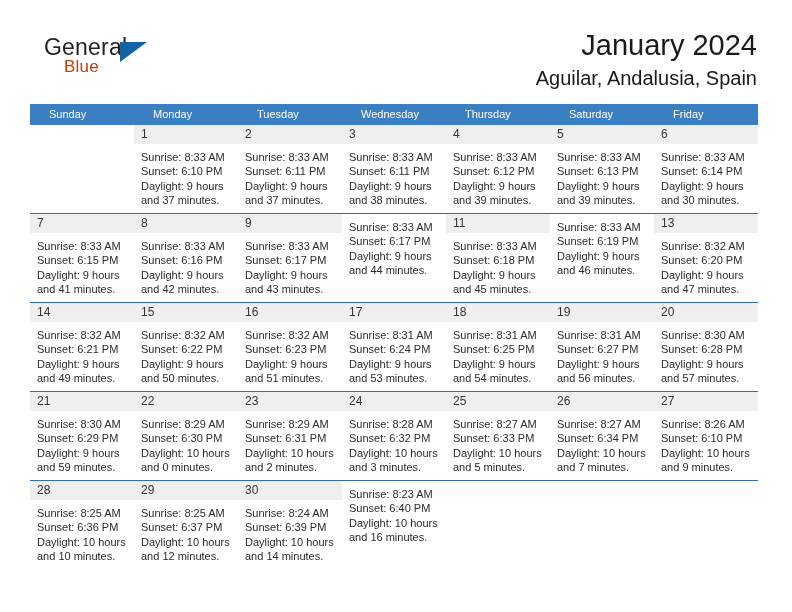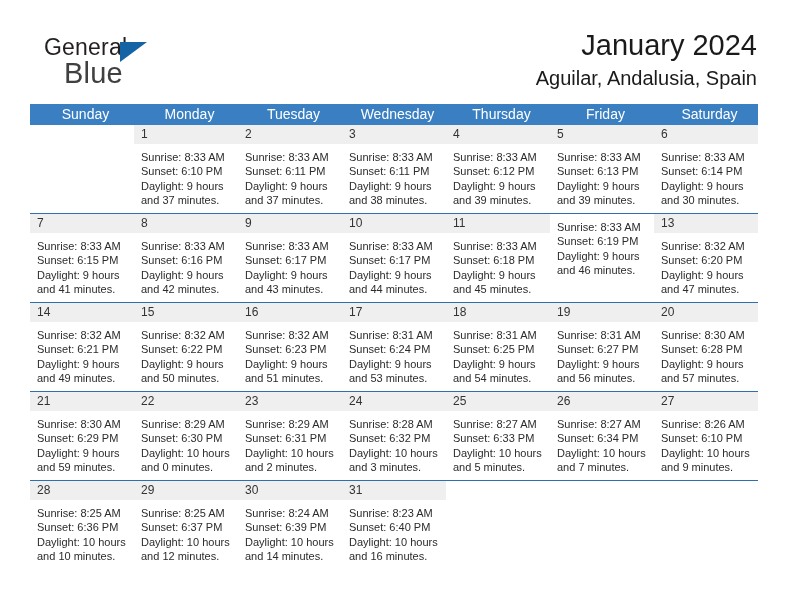--- a/index.html
+++ b/index.html
@@ -42,23 +42,23 @@
     top: 0;
     font-size: 23px;
     letter-spacing: 0.2px;
     color: #231f20;
     font-family: "Liberation Sans", sans-serif;
   }
   .brand-blue {
     position: absolute;
     left: 20px;
     top: 23px;
-    font-size: 29px;
+    font-size: 17px;
     letter-spacing: 0.2px;
-    color: #404040;
+    color: #c2410c;
     font-family: "Liberation Sans", sans-serif;
   }
   .brand-tri {
     position: absolute;
     left: 76px;
     top: 8px;
     width: 0;
     height: 0;
     border-left: 27px solid #1464a5;
     border-bottom: 20px solid transparent;
@@ -94,26 +94,25 @@
   }
   .dow-row {
     display: flex;
     width: 728px;
     height: 21px;
     background: #3a7fc1;
   }
   .dow {
     flex: 1 1 0;
     color: #ffffff;
-    font-size: 14px;
+    font-size: 11px;
     line-height: 21px;
-    padding-left: 7px;
+    padding-left: 19px;
     box-sizing: border-box;
     white-space: nowrap;
-    text-align: center;
   }
 
   .week {
     width: 728px;
     border-top: 1.5px solid #2f6fb0;
   }
   .week:first-of-type {
     border-top: none;
   }
   .week-inner {
@@ -170,22 +169,22 @@
 
   </div>
 
   <div class="calendar">
     <div class="dow-row">
       <div class="dow">Sunday</div>
       <div class="dow">Monday</div>
       <div class="dow">Tuesday</div>
       <div class="dow">Wednesday</div>
       <div class="dow">Thursday</div>
+      <div class="dow">Saturday</div>
       <div class="dow">Friday</div>
-      <div class="dow">Saturday</div>
     </div>
 
     <div id="weeks-container">
         <div class="week">
           <div class="week-inner">
             <div class="cell blank">
               <div class="daynum-band"></div>
             </div>
             <div class="cell">
               <div class="daynum-band">1</div>
@@ -266,21 +265,20 @@
             <div class="cell">
               <div class="daynum-band">9</div>
               <div class="info">
                 <div>Sunrise: 8:33 AM</div>
                 <div>Sunset: 6:17 PM</div>
                 <div>Daylight: 9 hours</div>
                 <div>and 43 minutes.</div>
               </div>
             </div>
             <div class="cell">
-              <div class="daynum-band">10</div>
               <div class="info">
                 <div>Sunrise: 8:33 AM</div>
                 <div>Sunset: 6:17 PM</div>
                 <div>Daylight: 9 hours</div>
                 <div>and 44 minutes.</div>
               </div>
             </div>
             <div class="cell">
               <div class="daynum-band">11</div>
               <div class="info">
@@ -466,21 +464,20 @@
             <div class="cell">
               <div class="daynum-band">30</div>
               <div class="info">
                 <div>Sunrise: 8:24 AM</div>
                 <div>Sunset: 6:39 PM</div>
                 <div>Daylight: 10 hours</div>
                 <div>and 14 minutes.</div>
               </div>
             </div>
             <div class="cell">
-              <div class="daynum-band">31</div>
               <div class="info">
                 <div>Sunrise: 8:23 AM</div>
                 <div>Sunset: 6:40 PM</div>
                 <div>Daylight: 10 hours</div>
                 <div>and 16 minutes.</div>
               </div>
             </div>
             <div class="cell blank">
               <div class="daynum-band"></div>
             </div>

